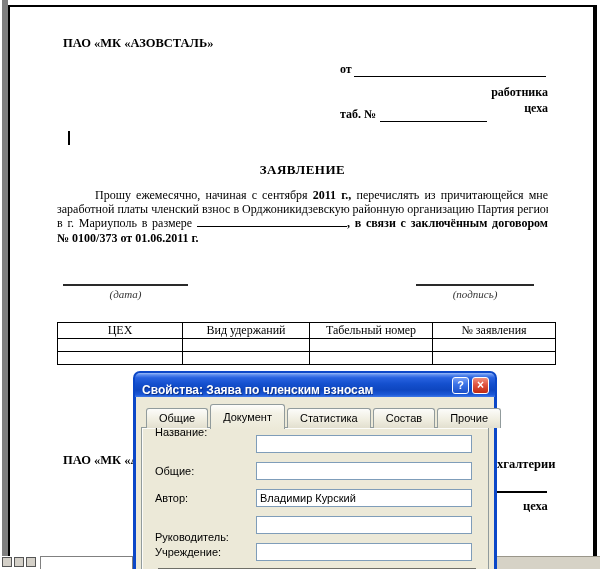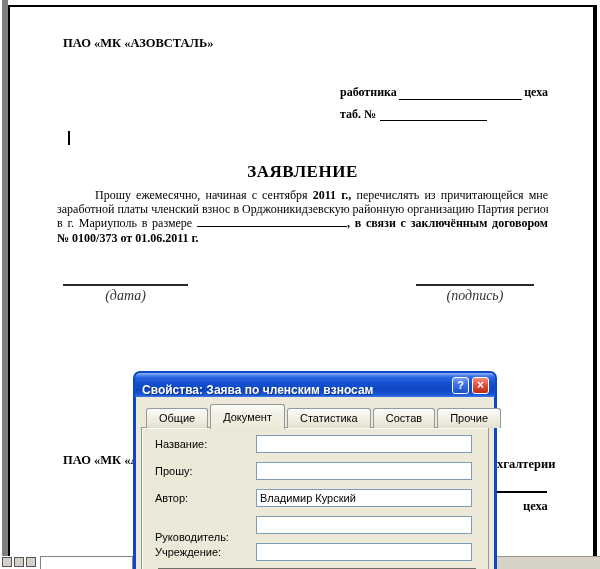--- a/index.html
+++ b/index.html
@@ -15,26 +15,26 @@
   .page { position:absolute; left:10px; top:7px; width:583px; height:549px; background:#fff; }
 
   
   .doc-text { position:absolute; font-size:12px; color:#000; white-space:nowrap; }
   .bold { font-weight:bold; }
   .company { left:63px; top:36px; font-weight:bold; font-size:12.5px; }
   .hdr-row { position:absolute; left:340px; width:208px; height:15px; display:flex; align-items:flex-end; font-weight:bold; font-size:12px; white-space:nowrap; }
   .hdr-row .fill { flex:1 1 auto; border-bottom:1px solid #000; margin:0 2px; height:12px; }
   .hdr-row .fill-fixed { flex:0 0 auto; width:107px; border-bottom:1px solid #000; margin-left:4px; height:12px; }
   .cursor-bar { position:absolute; left:68px; top:131px; width:2px; height:14px; background:#000; }
-  .doc-title { position:absolute; left:57px; top:162px; width:491px; text-align:center; font-weight:bold; font-size:17px; letter-spacing:.5px; }
+  .doc-title { position:absolute; left:57px; top:162px; width:491px; text-align:center; font-weight:bold; font-size:13px; letter-spacing:.5px; }
   .para-line { position:absolute; left:57px; width:491px; height:14px; font-size:12px; overflow:hidden; white-space:nowrap; text-align:justify; text-align-last:justify; }
   .para-line.last { text-align:center; text-align-last:left; font-weight:bold; }
   .blank-inline { display:inline-block; width:150px; height:11px; border-bottom:1px solid #000; }
   .sig-line { position:absolute; height:2px; background:#2a2a2a; }
-  .sig-label { position:absolute; font-size:14px; font-style:italic; color:#333; text-align:center; }
+  .sig-label { position:absolute; font-size:11px; font-style:italic; color:#333; text-align:center; }
 
   
   table.doc-table { position:absolute; left:57px; top:322px; width:499px; border-collapse:collapse; }
   table.doc-table td { border:1.5px solid #000; font-size:12px; text-align:center; height:15px; padding:0 2px; }
   table.doc-table tr.empty td { height:13px; }
 
   
   .frag { position:absolute; font-weight:bold; font-size:12.5px; white-space:nowrap; }
   .frag-line { position:absolute; height:2px; background:#000; }
 
@@ -65,26 +65,30 @@
 <div class="screen">
 
   <div class="gutter"></div>
   <div class="page-border-top"></div>
   <div class="page-border-left"></div>
   <div class="page-border-right"></div>
   <div class="page"></div>
 
   <div class="doc-text company">ПАО «МК «АЗОВСТАЛЬ»</div>
 
-  <div class="hdr-row" style="top:85px;">
+  <div class="hdr-row" style="top:62px;">
+    <span>от</span>
+    <span class="fill"></span>
+  </div>
+  <div class="hdr-row" style="top:85px;flex-direction:column;">
     <span>работника</span>
     <span class="fill"></span>
     <span>цеха</span>
   </div>
-  <div class="hdr-row" style="top:107px;align-items:center;">
+  <div class="hdr-row" style="top:107px;">
     <span>таб. №</span>
     <span class="fill-fixed"></span>
   </div>
 
   <div class="cursor-bar"></div>
 
   <div class="doc-title">ЗАЯВЛЕНИЕ</div>
 
   <div class="para-line" style="top:188px; padding-left:38px;">
     <span>Прошу ежемесячно, начиная с сентября</span>
@@ -100,20 +104,42 @@
   </div>
   <div class="para-line last" style="top:231px;">
     <span>№ 0100/373 от 01.06.2011 г.</span>
   </div>
 
   <div class="sig-line" style="left:63px; top:284px; width:125px;"></div>
   <div class="sig-label" style="left:63px; top:288px; width:125px;">(дата)</div>
   <div class="sig-line" style="left:416px; top:284px; width:118px;"></div>
   <div class="sig-label" style="left:416px; top:288px; width:118px;">(подпись)</div>
 
+  <table class="doc-table">
+    <tbody>
+        <tr>
+      <td style="width:125px;">ЦЕХ</td>
+      <td style="width:127px;">Вид удержаний</td>
+      <td style="width:123px;">Табельный номер</td>
+      <td>№ заявления</td>
+    </tr>
+    <tr class="empty">
+      <td></td>
+          <td></td>
+          <td></td>
+          <td></td>
+    </tr>
+    <tr class="empty">
+      <td></td>
+          <td></td>
+          <td></td>
+          <td></td>
+    </tr>
+  </tbody>
+    </table>
 
   <div class="frag" style="left:63px; top:453px;">ПАО «МК «А</div>
   <div class="frag" style="left:497px; top:449px;margin-top:8px;">хгалтерии</div>
   <div class="frag-line" style="left:494px; top:491px; width:53px;"></div>
   <div class="frag" style="left:523px; top:499px;">цеха</div>
 
   <div class="view-btn" style="left:2px;"></div>
   <div class="view-btn" style="left:14px;"></div>
   <div class="view-btn" style="left:26px;"></div>
   <div class="hscroll"></div>
@@ -129,24 +155,24 @@
     <div class="tabstrip">
       <div class="tab">Общие</div>
       <div class="tab active">Документ</div>
       <div class="tab">Статистика</div>
       <div class="tab">Состав</div>
       <div class="tab">Прочие</div>
     </div>
 
     <div class="tabpanel"></div>
 
-    <div class="fld-label" style="top:64px;">Название:</div>
+    <div class="fld-label" style="top:52px;">Название:</div>
     <input class="fld-input" style="top: 61px;" value="">
 
-    <div class="fld-label" style="top:91px;">Прошу:</div>
+    <div class="fld-label" style="top:91px;">Общие:</div>
     <input class="fld-input" style="top: 88px;" value="">
 
     <div class="fld-label" style="top:118px;">Автор:</div>
     <input class="fld-input" style="top: 115px;" value="Владимир Курский">
 
     <div class="fld-label" style="top:157px;">Руководитель:</div>
     <input class="fld-input" style="top: 142px;" value="">
 
     <div class="fld-label" style="top:172px;">Учреждение:</div>
     <input class="fld-input" style="top: 169px;" value="">

